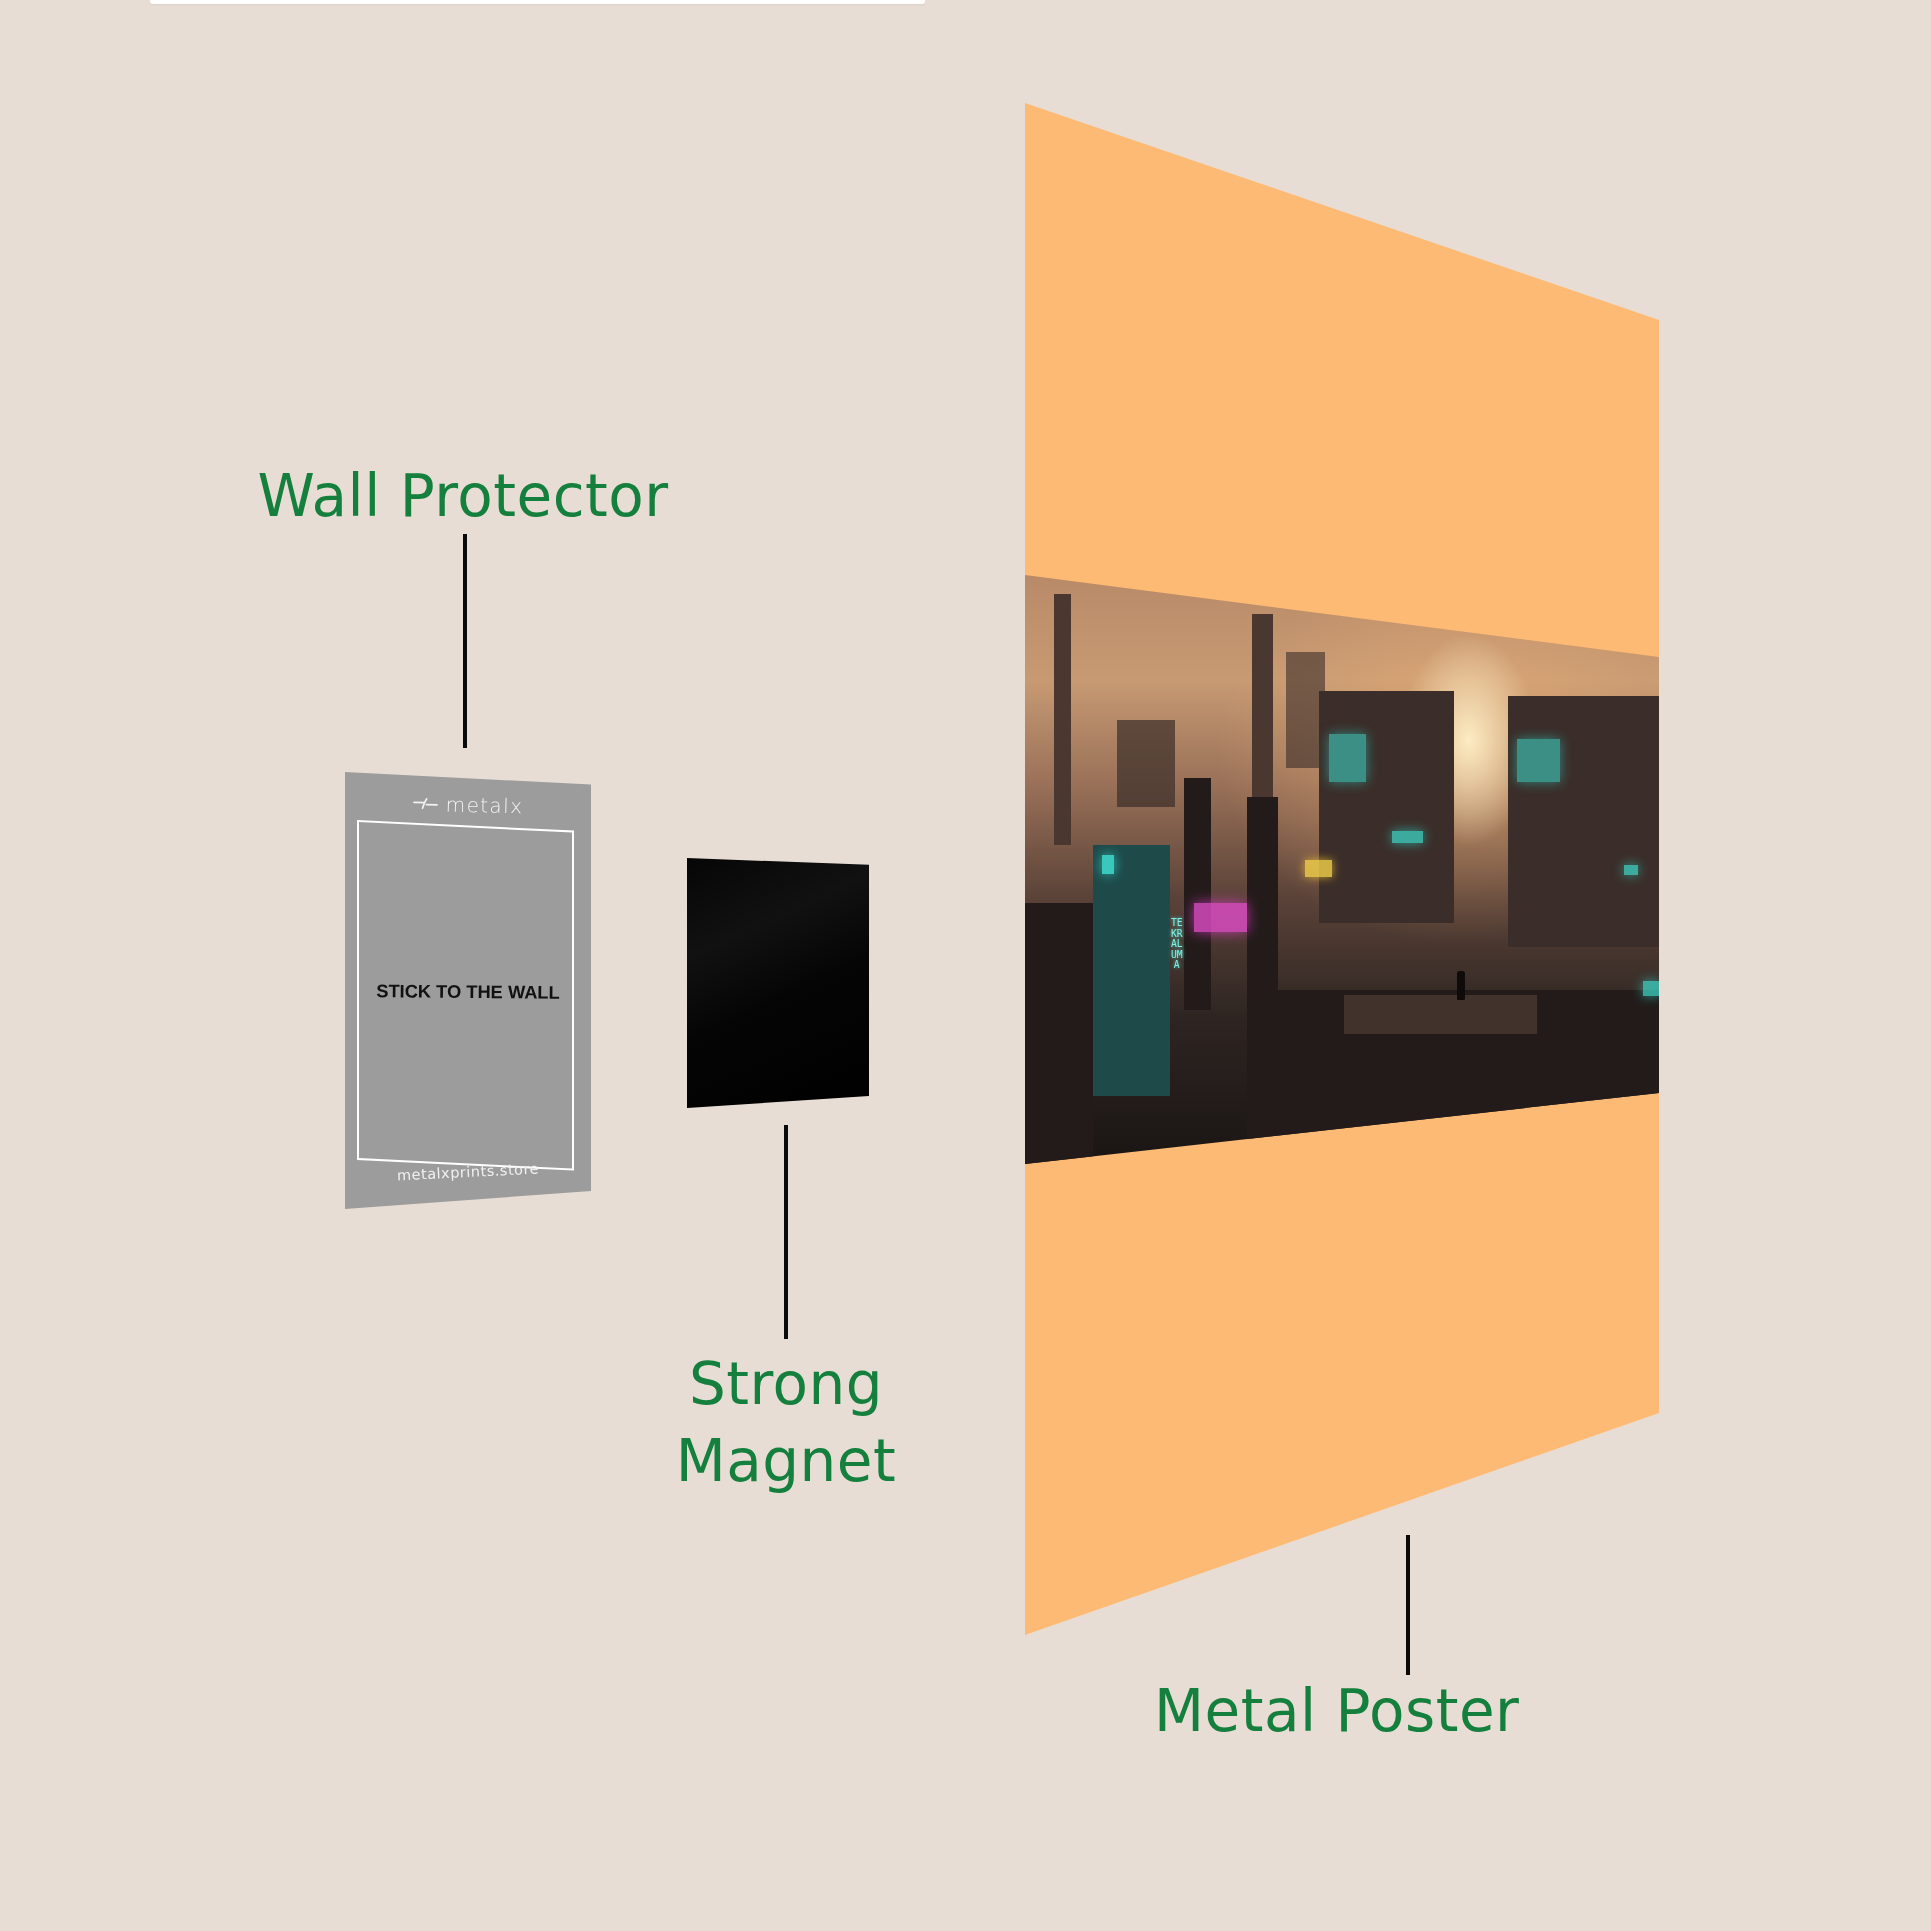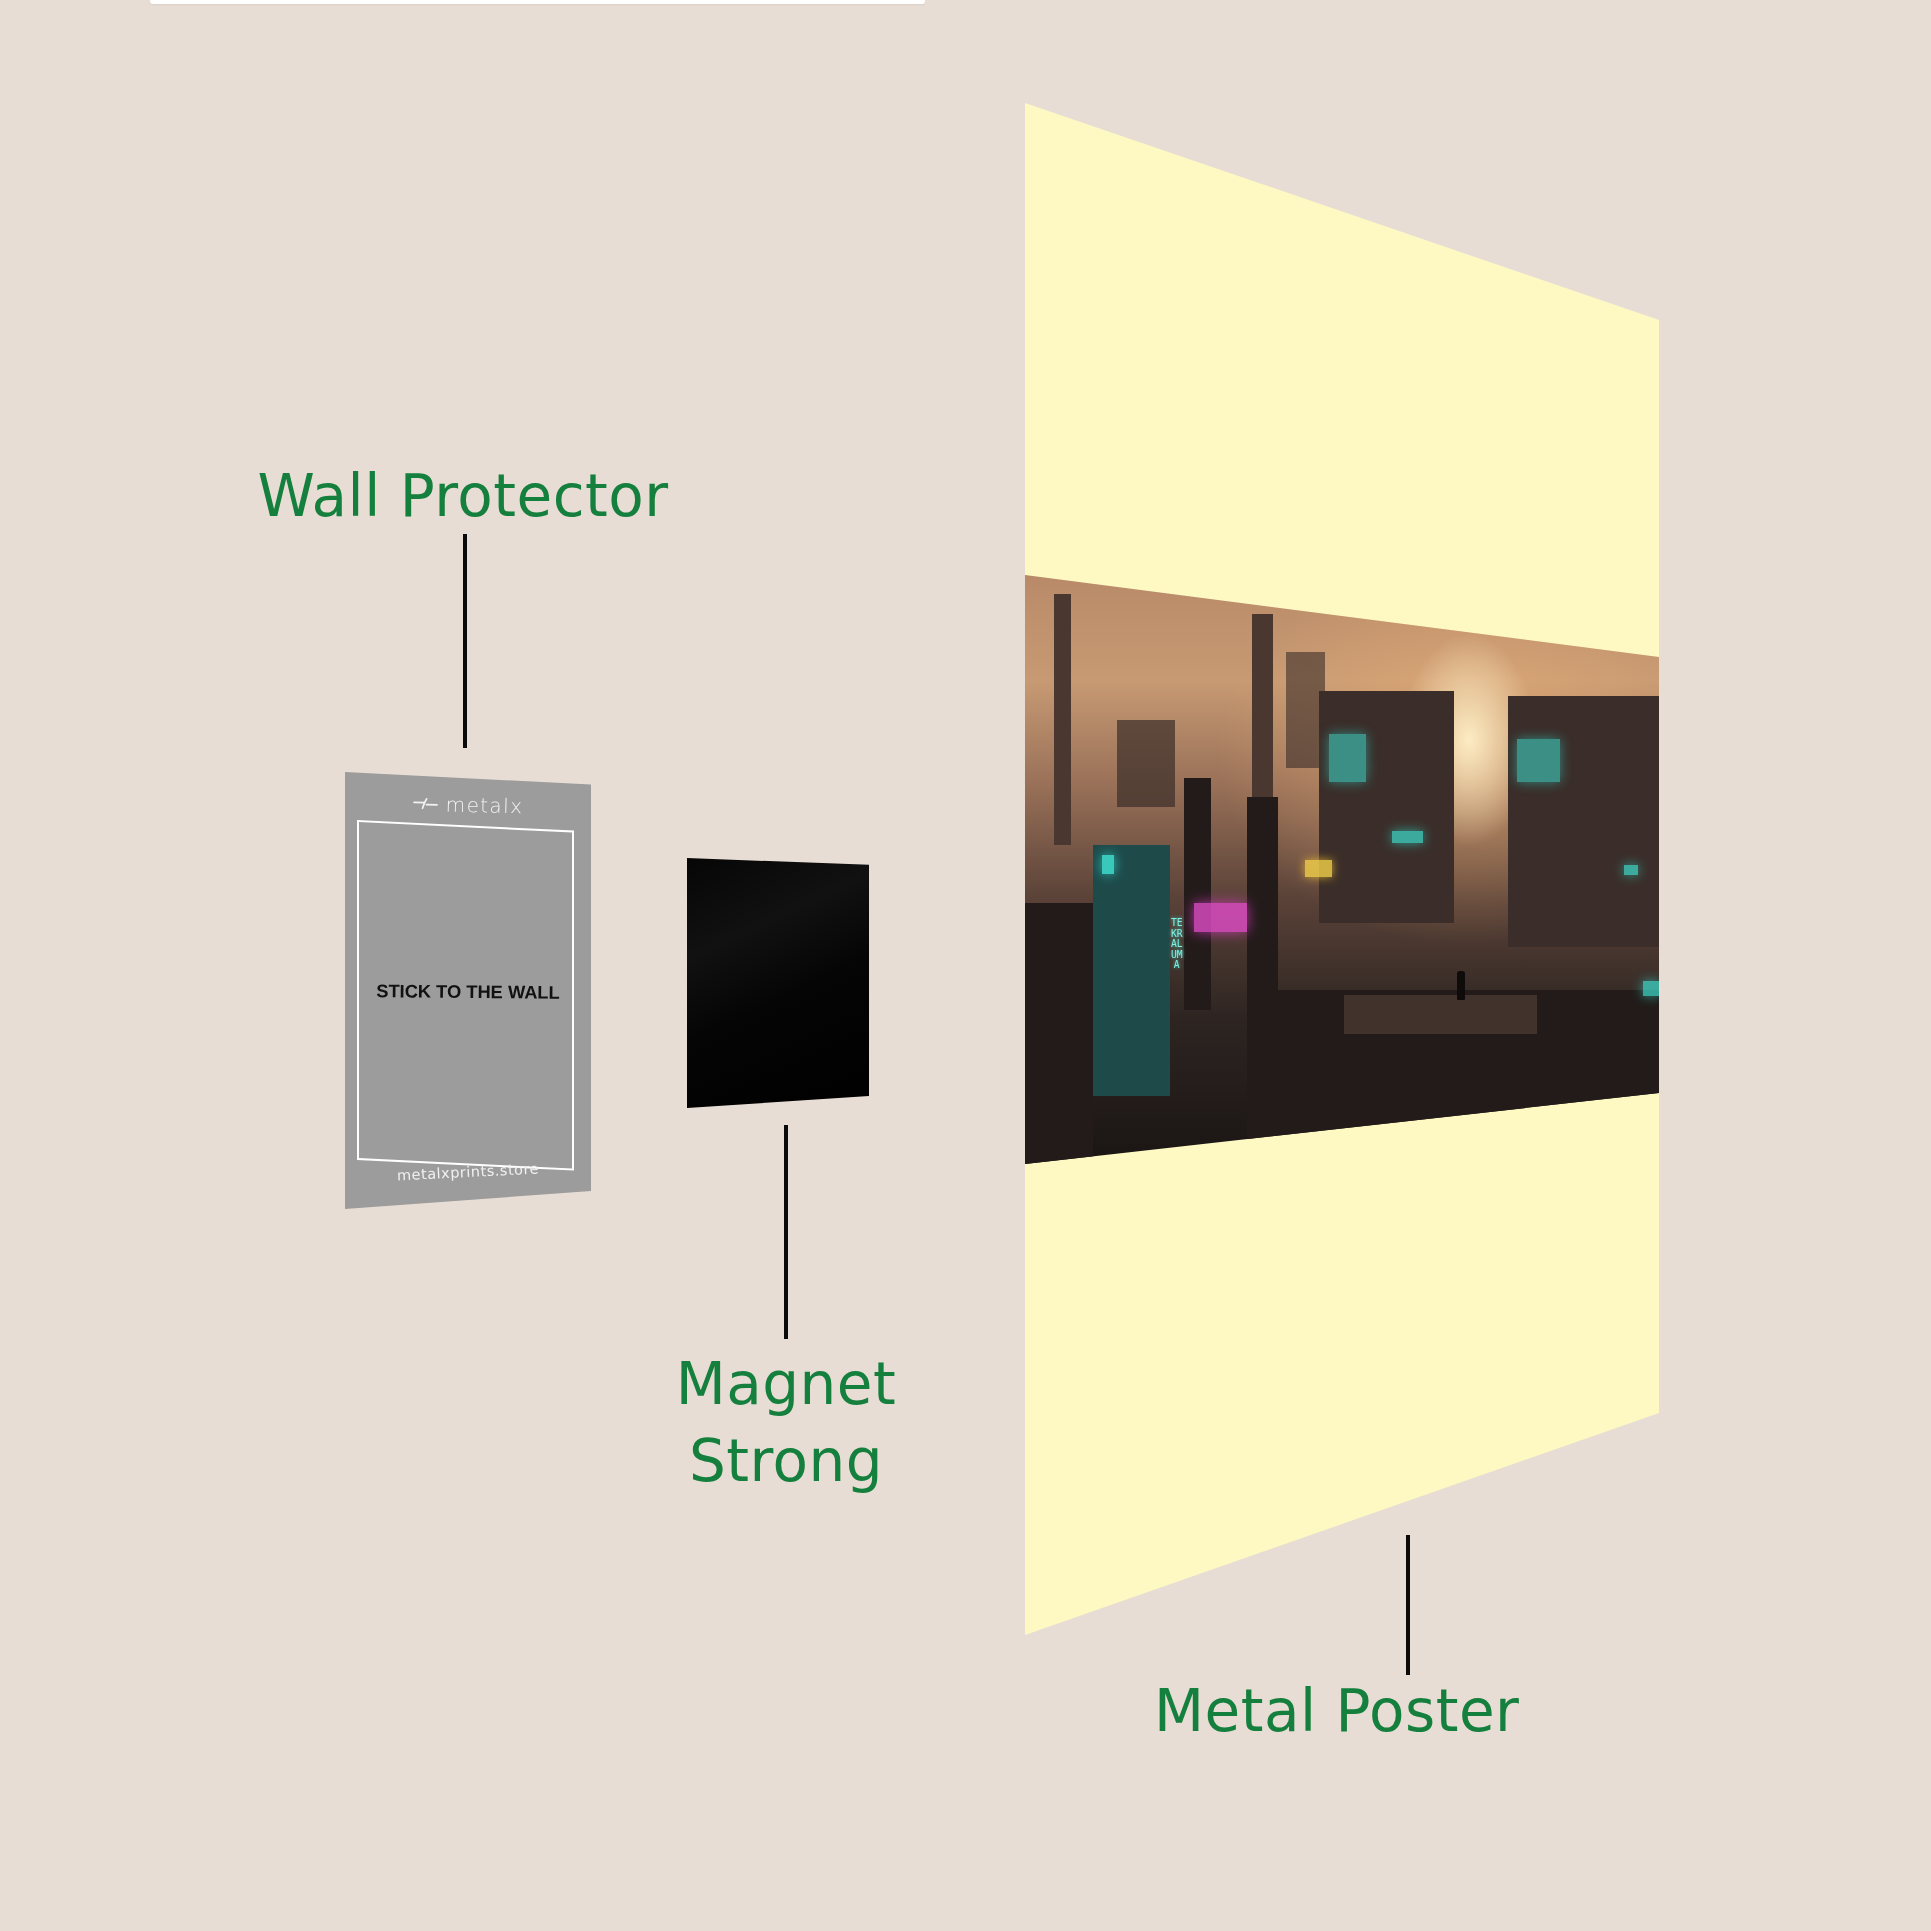--- a/index.html
+++ b/index.html
@@ -139,21 +139,21 @@
       clip-path: polygon(0 0, 100% 6.8px, 100% 238px, 0 100%);
     }
 
     
     .poster {
       position: absolute;
       left: 1025px;
       top: 103px;
       width: 634px;
       height: 1532px;
-      background: #fef9c3;
+      background: #fdba74;
       clip-path: polygon(0 0, 100% 217px, 100% 1310px, 0 100%);
       overflow: hidden;
     }
     .poster-art {
       position: absolute;
       left: 0;
       top: 472px;
       width: 634px;
       height: 589px;
       clip-path: polygon(0 0, 100% 82px, 100% 518px, 0 100%);
@@ -225,22 +225,22 @@
     <span class="protector-logo-text">metalx</span>
   </div>
   <div class="protector-frame"></div>
   <div class="protector-instruction">STICK TO THE WALL</div>
   <div class="protector-url">metalxprints.store</div>
 </div>
 
 <div class="magnet"></div>
 <div class="connector conn-magnet"></div>
 <div class="label label-magnet">
+  <div>Strong</div>
   <div>Magnet</div>
-  <div>Strong</div>
 </div>
 
 <div class="poster">
   <div class="poster-art">
 
     <div class="bld mid" style="left:29px;top:19.3px;width:17.4px;height:251px;"></div>
     <div class="bld mid" style="left:227px;top:39px;width:21px;height:290px;"></div>
     <div class="bld" style="left:261px;top:77px;width:39px;height:116px;opacity:0.6;"></div>
     <div class="bld" style="left:92px;top:145px;width:58px;height:87px;opacity:0.7;"></div>
 

